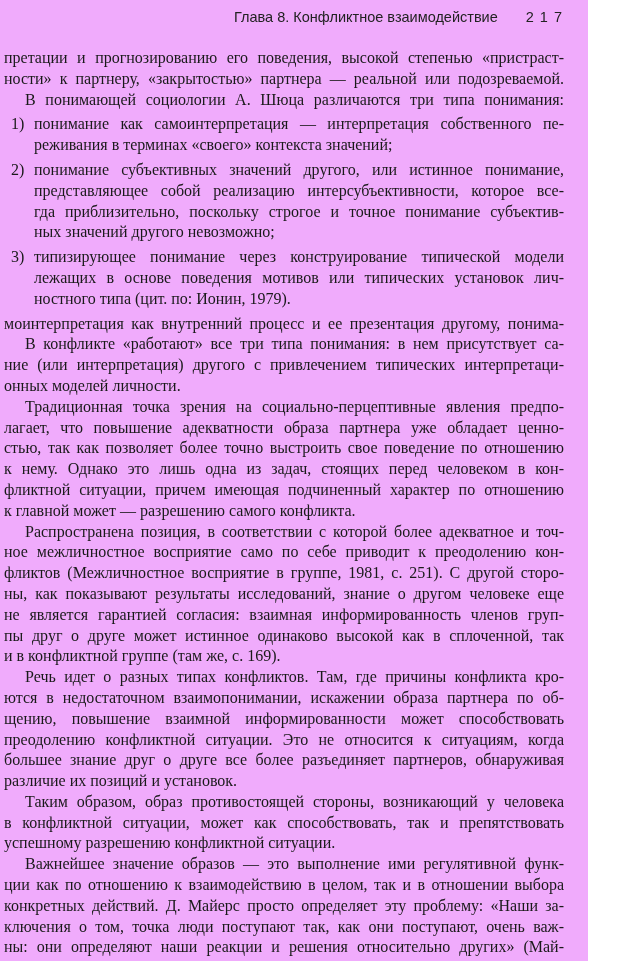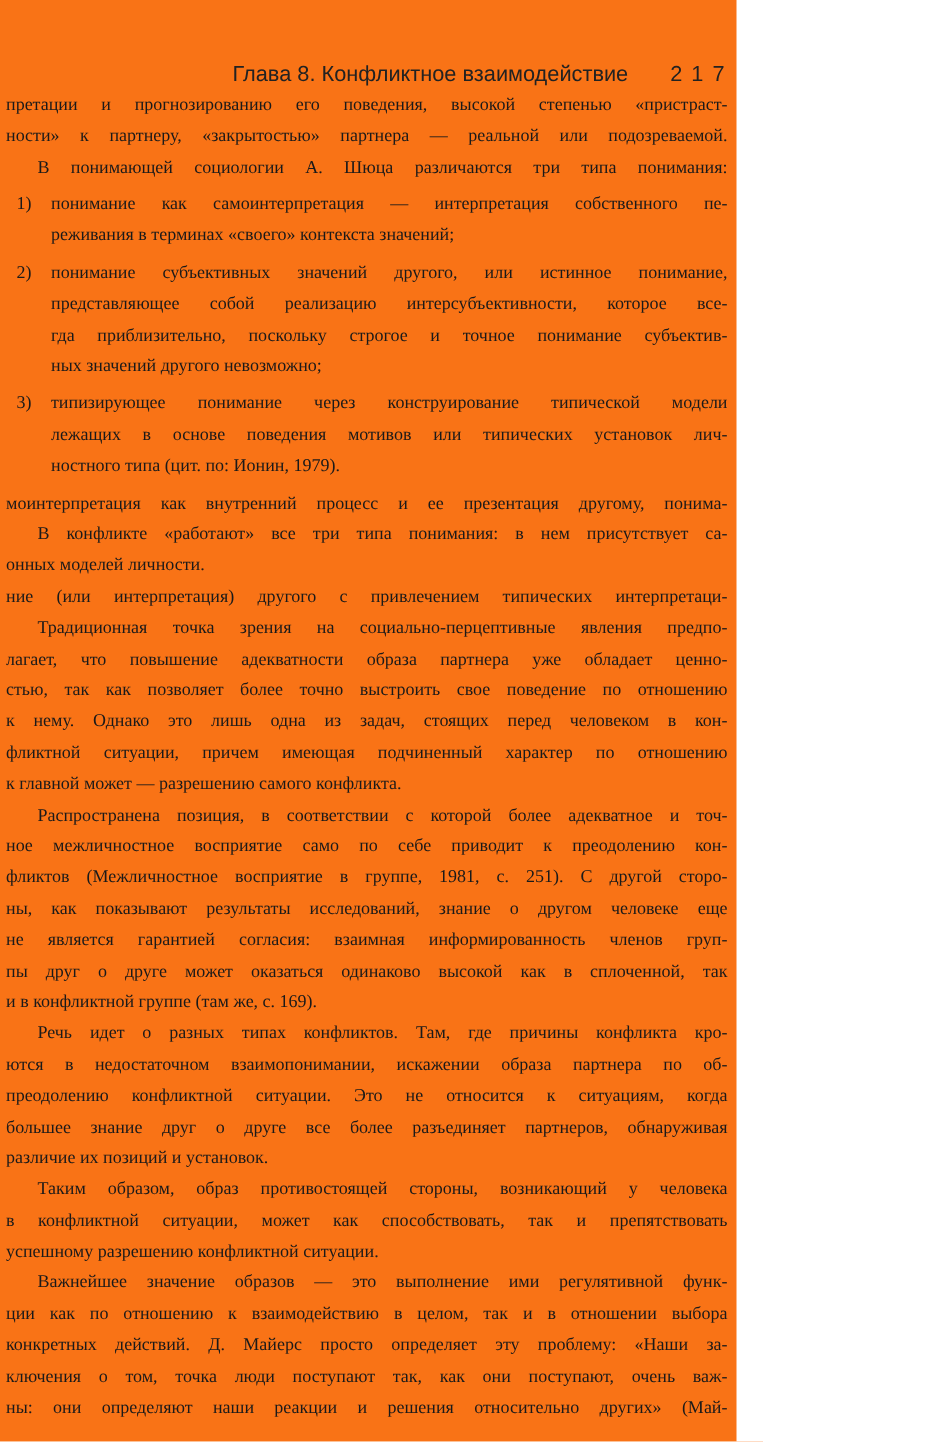--- a/index.html
+++ b/index.html
@@ -1,45 +1,45 @@
 <!DOCTYPE html>
 <html><head>
 <meta charset="utf-8">
 <style>
   html, body { margin: 0; padding: 0; background: #ffffff; }
   .page {
     position: relative;
-    width: 491px;
+    width: 588px;
     height: 961px;
     box-sizing: border-box;
-    background: #f97316;
+    background: #f0abfc;
     color: #1a1a1a;
     font-family: "Liberation Serif", serif;
     overflow: hidden;
-    padding: 9px 6px 0 4px;
+    padding: 9px 24px 0 4px;
   }
   .running-head {
     font-family: "Liberation Sans", sans-serif;
     font-size: 14.5px;
     line-height: 17px;
     color: #222222;
     display: flex;
     justify-content: flex-end;
     align-items: baseline;
     gap: 28px;
     padding-right: 2px;
     white-space: nowrap;
   }
   .running-head .pagenum {
     letter-spacing: 6px;
     margin-right: -6px; 
-    margin-top: 33px;
   }
   .page-body {
-    font-size: 12px;
+    margin-top: 22px;
+    font-size: 16px;
     line-height: 20.8px;
   }
   .block { margin: 0; }
   .block.list_item {
     position: relative;
     padding-left: 30px;
     margin-top: 4px;
     margin-bottom: 4px;
   }
   .block.list_item .marker {
@@ -84,43 +84,44 @@
       </div>
       <div class="block list_item">
         <span class="marker">3)</span>
         <div class="line j">типизирующее понимание через конструирование типической модели</div>
         <div class="line j">лежащих в основе поведения мотивов или типических установок лич-</div>
         <div class="line">ностного типа (цит. по: Ионин, 1979).</div>
       </div>
       <div class="block paragraph">
         <div class="line j">моинтерпретация как внутренний процесс и ее презентация другому, понима-</div>
         <div class="line j indent">В конфликте «работают» все три типа понимания: в нем присутствует са-</div>
+        <div class="line j">ние (или интерпретация) другого с привлечением типических интерпретаци-</div>
         <div class="line">онных моделей личности.</div>
-        <div class="line j">ние (или интерпретация) другого с привлечением типических интерпретаци-</div>
       </div>
       <div class="block paragraph">
         <div class="line j indent">Традиционная точка зрения на социально-перцептивные явления предпо-</div>
         <div class="line j">лагает, что повышение адекватности образа партнера уже обладает ценно-</div>
         <div class="line j">стью, так как позволяет более точно выстроить свое поведение по отношению</div>
         <div class="line j">к нему. Однако это лишь одна из задач, стоящих перед человеком в кон-</div>
         <div class="line j">фликтной ситуации, причем имеющая подчиненный характер по отношению</div>
         <div class="line">к главной может — разрешению самого конфликта.</div>
       </div>
       <div class="block paragraph">
         <div class="line j indent">Распространена позиция, в соответствии с которой более адекватное и точ-</div>
         <div class="line j">ное межличностное восприятие само по себе приводит к преодолению кон-</div>
         <div class="line j">фликтов (Межличностное восприятие в группе, 1981, с. 251). С другой сторо-</div>
         <div class="line j">ны, как показывают результаты исследований, знание о другом человеке еще</div>
         <div class="line j">не является гарантией согласия: взаимная информированность членов груп-</div>
-        <div class="line j">пы друг о друге может оказаться одинаково высокой как в сплоченной, так</div>
+        <div class="line j">пы друг о друге может истинное одинаково высокой как в сплоченной, так</div>
         <div class="line">и в конфликтной группе (там же, с. 169).</div>
       </div>
       <div class="block paragraph">
         <div class="line j indent">Речь идет о разных типах конфликтов. Там, где причины конфликта кро-</div>
         <div class="line j">ются в недостаточном взаимопонимании, искажении образа партнера по об-</div>
+        <div class="line j">щению, повышение взаимной информированности может способствовать</div>
         <div class="line j">преодолению конфликтной ситуации. Это не относится к ситуациям, когда</div>
         <div class="line j">большее знание друг о друге все более разъединяет партнеров, обнаруживая</div>
         <div class="line">различие их позиций и установок.</div>
       </div>
       <div class="block paragraph">
         <div class="line j indent">Таким образом, образ противостоящей стороны, возникающий у человека</div>
         <div class="line j">в конфликтной ситуации, может как способствовать, так и препятствовать</div>
         <div class="line">успешному разрешению конфликтной ситуации.</div>
       </div>
       <div class="block paragraph">

